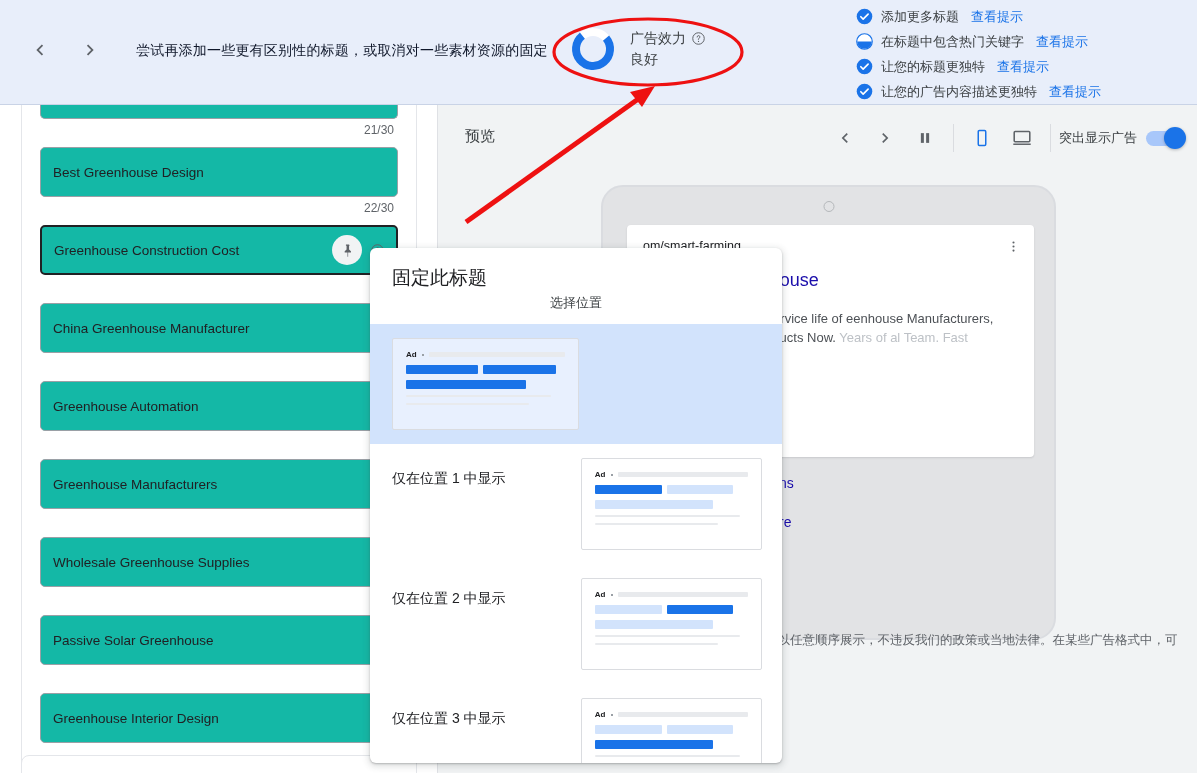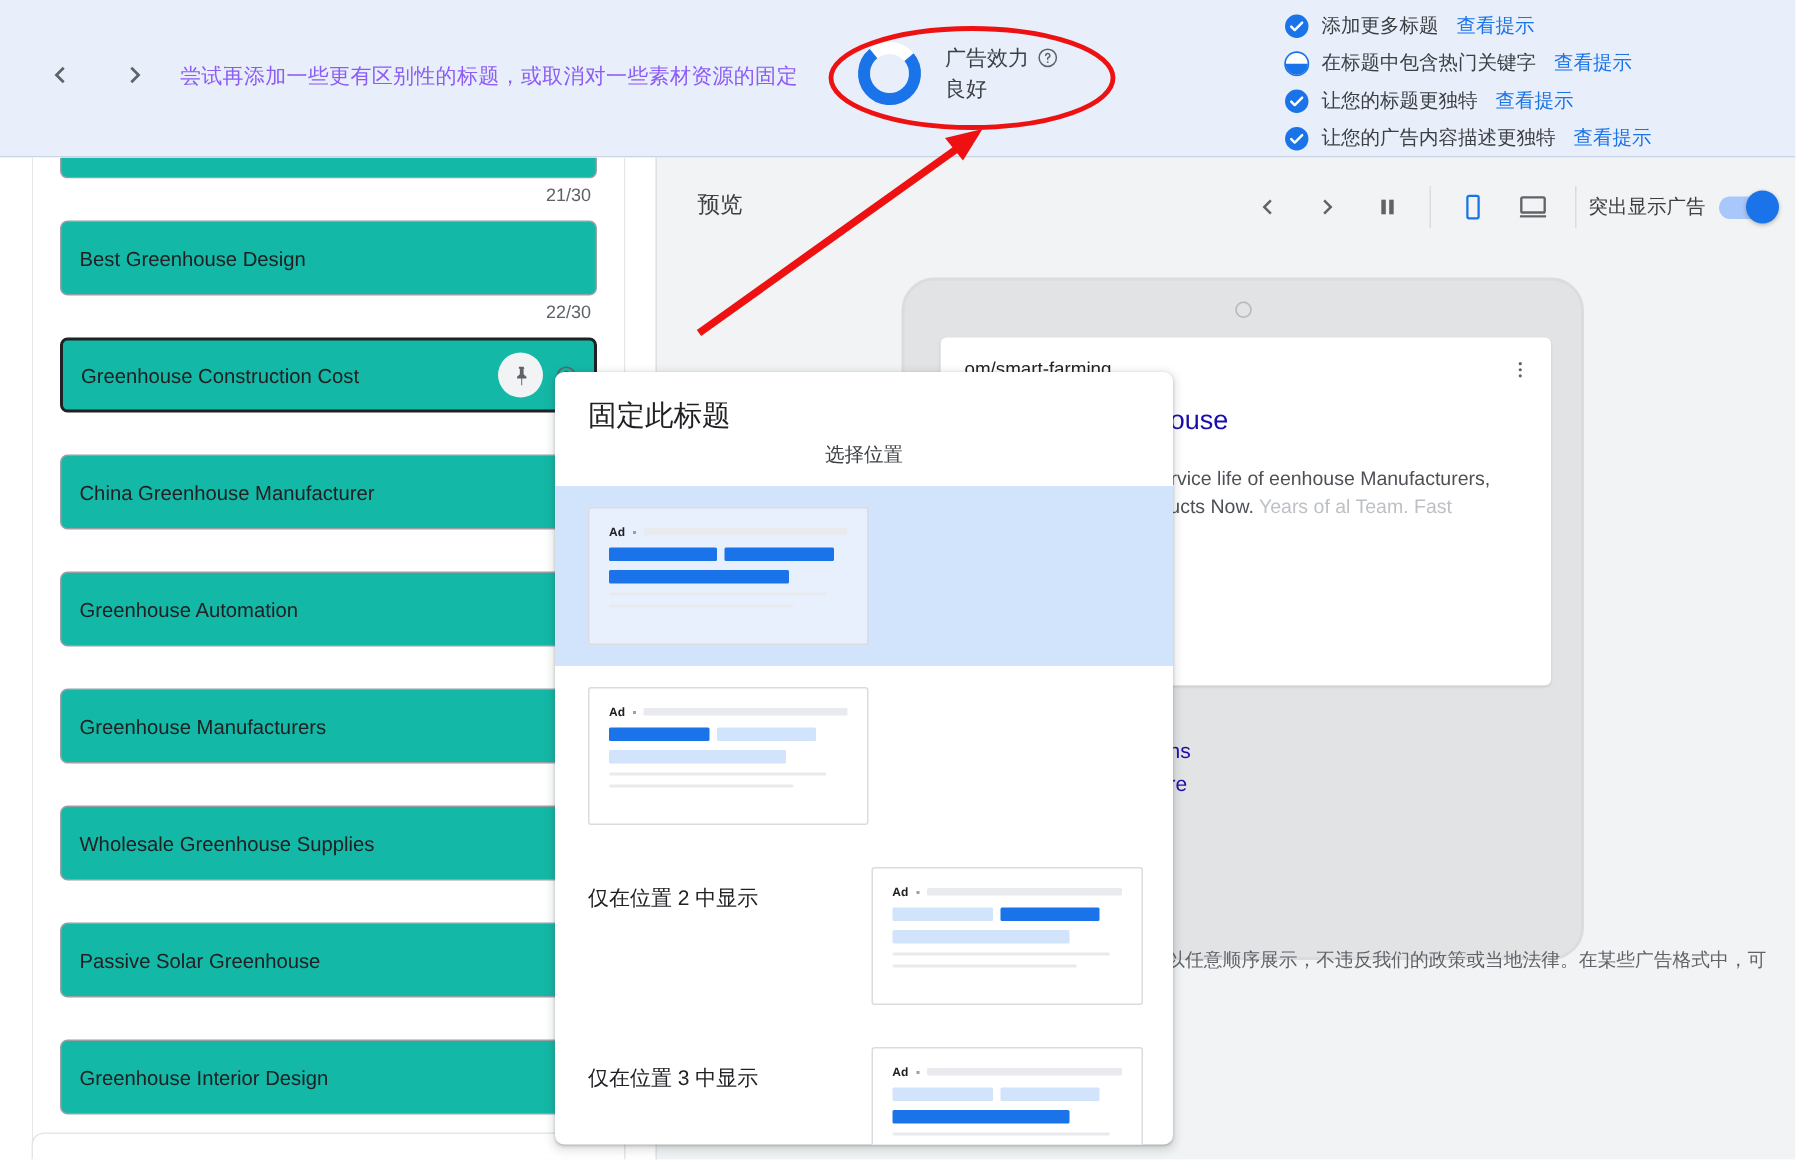--- a/index.html
+++ b/index.html
@@ -19,35 +19,35 @@
     border-bottom: 1px solid #c9d3e6;
   }
   .nav-arrows { position: absolute; left: 26px; top: 36px; display: flex; gap: 22px; }
   .nav-arrow {
     width: 28px; height: 28px; display: flex; align-items: center; justify-content: center;
     color: #5f6368; cursor: pointer; font-size: 0; background: none; border: none;
   }
   .nav-arrow svg { display: block; }
 
   .tip-text {
-    position: absolute; left: 120px; top: 42px;
-    font-size: 14px; color: #8b5cf6; letter-spacing: .2px; white-space: nowrap;
+    position: absolute; left: 136px; top: 42px;
+    font-size: 14px; color: #0f172a; letter-spacing: .2px; white-space: nowrap;
   }
 
   
   .strength-wrap { position: absolute; left: 570px; top: 26px; display: flex; align-items: center; gap: 14px; }
   .ring { width: 46px; height: 46px; position: relative; }
   .strength-texts { display: flex; flex-direction: column; gap: 3px; }
   .strength-title { font-size: 14px; color: #3c4043; display: flex; align-items: center; gap: 5px; }
   .strength-value { font-size: 14px; color: #3c4043; }
   .help-icon { width: 15px; height: 15px; display: inline-block; vertical-align: middle; }
 
   
   .recos { position: absolute; left: 856px; top: 8px; display: flex; flex-direction: column; gap: 7px; }
-  .reco-row { display: flex; align-items: flex-end; gap: 8px; font-size: 13px; color: #3c4043; white-space: nowrap; }
+  .reco-row { display: flex; align-items: flex-start; gap: 8px; font-size: 13px; color: #3c4043; white-space: nowrap; }
   .reco-ico { width: 17px; height: 17px; flex: 0 0 17px; }
   .reco-link { color: #1a73e8; font-size: 13px; text-decoration: none; cursor: pointer; margin-left: 4px; }
 
   
   .left-panel {
     position: absolute; left: 0; top: 105px; width: 437px; height: 668px;
     background: #ffffff; overflow: hidden;
   }
   .asset-card {
     position: absolute; left: 21px; top: 0px; width: 396px;
@@ -361,21 +361,21 @@
             <circle cx="12" cy="18.5" r="1.7" fill="#5f6368"></circle>
           </svg>
         </div>
         <div class="serp-title">tallation | Greenhouse</div>
         <div class="serp-desc">
           <span>n performance and a service life of eenhouse Manufacturers, Suppliers, ore Our Products Now.</span>
           <span class="dim">Years of al Team. Fast Delivery. After-sale…</span>
         </div>
       </div>
 
-      <div class="sl" style="position:absolute; left:176px; top:305px;">ns</div>
+      <div class="sl" style="position:absolute; left:176px; top:288px;">ns</div>
       <div class="sl" style="position:absolute; left:176px; top:327px;">re</div>
     </div>
 
     <div class="disclaimer">
       <span>广告。并非所有组合都会显示出来。素材资源可能会以任意顺序展示，不违反我们的政策或当地法律。在某些广告格式中，可能会出现一定程</span>
       <a href="#">详情</a>
     </div>
   </div>
 
   <div class="popup">
@@ -398,20 +398,23 @@
         </div>
         <div class="th-line-row">
           <span class="th-blk" style="width:120px;background:#1a73e8;"></span>
         </div>
         <div class="th-gray" style="width:145px;"></div>
         <div class="th-gray" style="width:123px;"></div>
       </div>
     </div>
 
     <div class="opt">
+      <div class="opt-labels">
+        <div class="opt-title">仅在位置 1 中显示</div>
+      </div>
       <div class="thumb">
         <div class="th-adrow">
           <span class="th-ad">Ad</span>
           <span class="th-dot"></span>
           <span class="th-urlbar"></span>
         </div>
         <div class="th-line-row">
           <span class="th-blk" style="width:67px;background:#1a73e8;"></span>
           <span class="th-blk" style="width:66px;background:#d2e3fc;"></span>
         </div>

